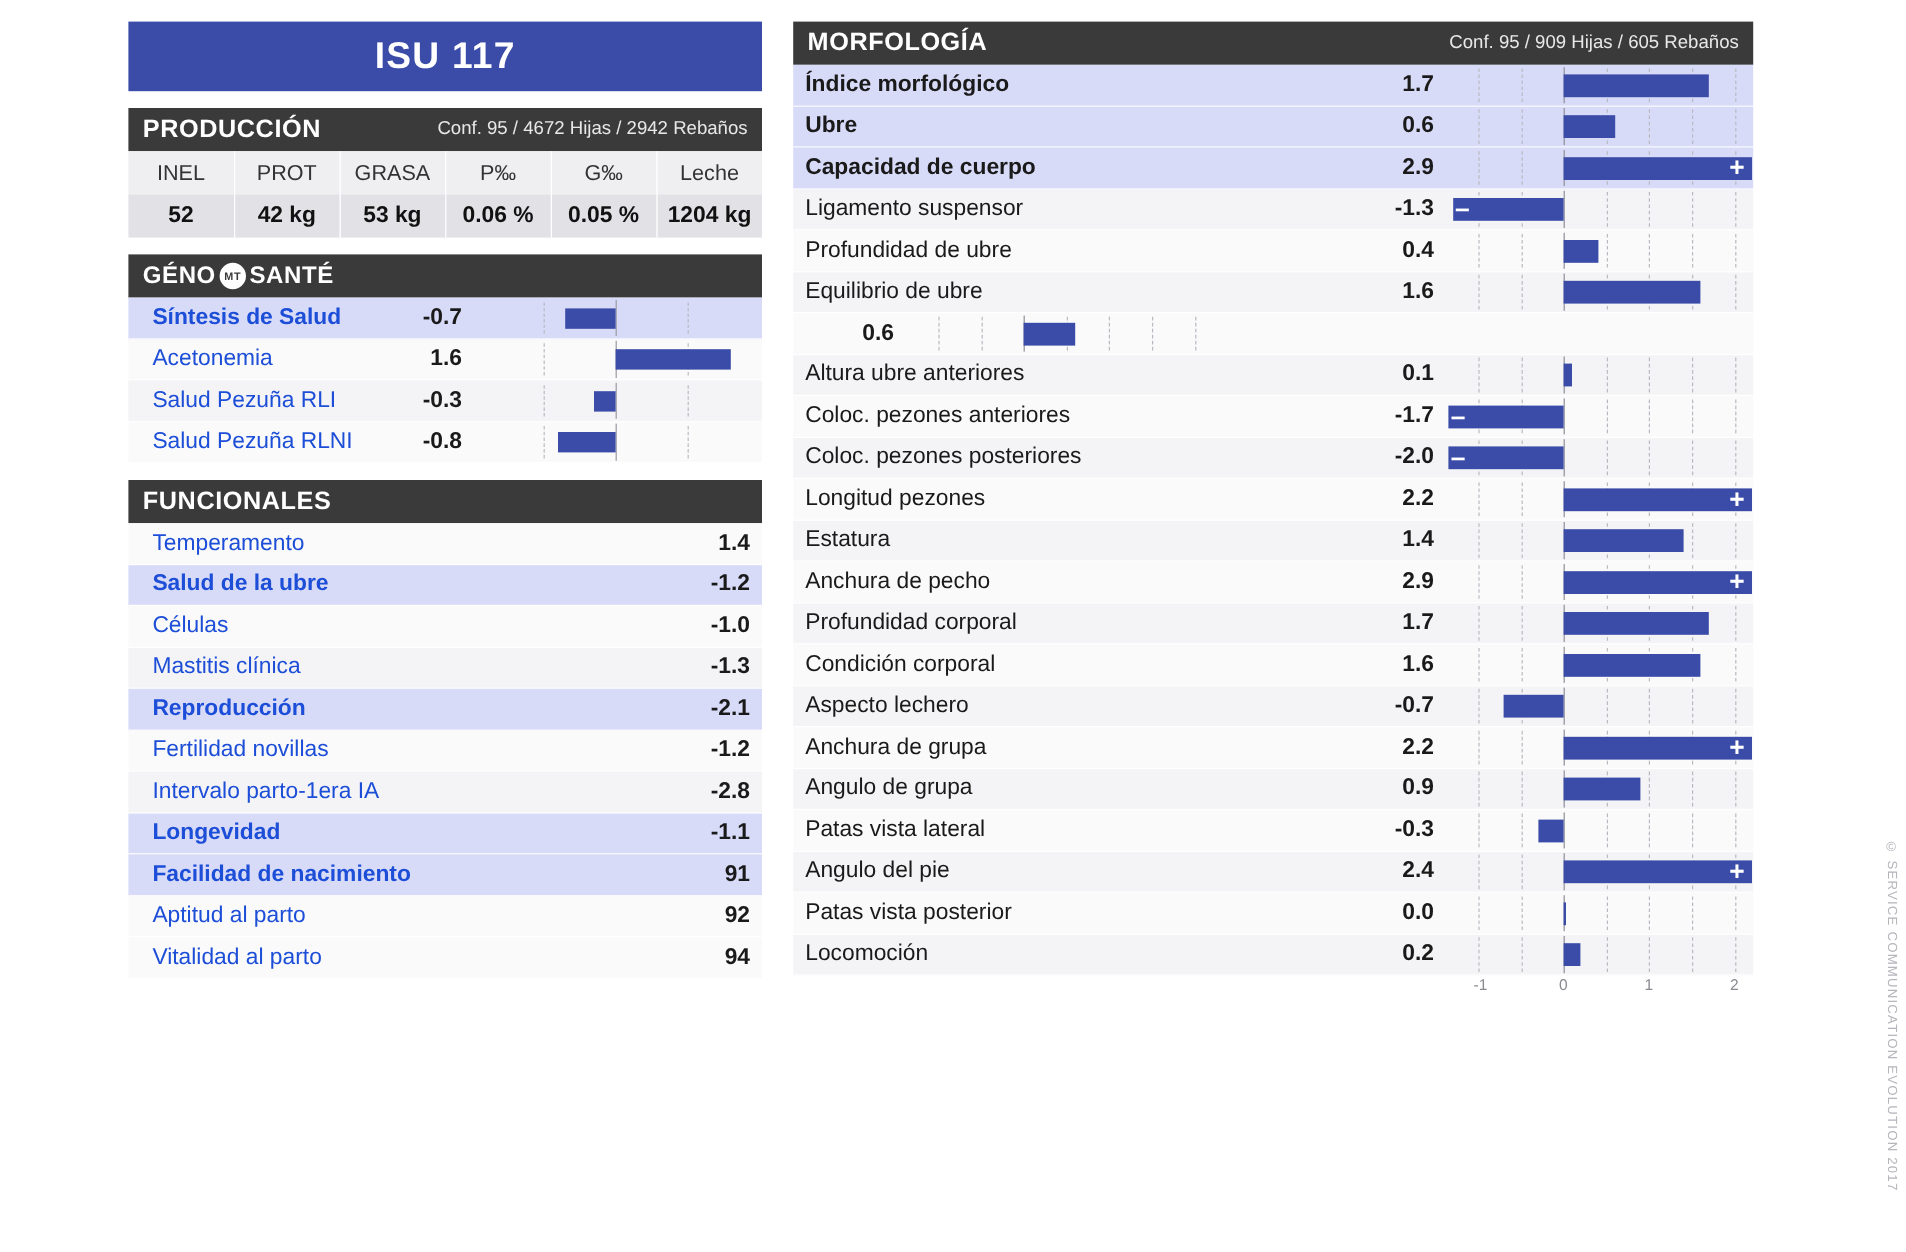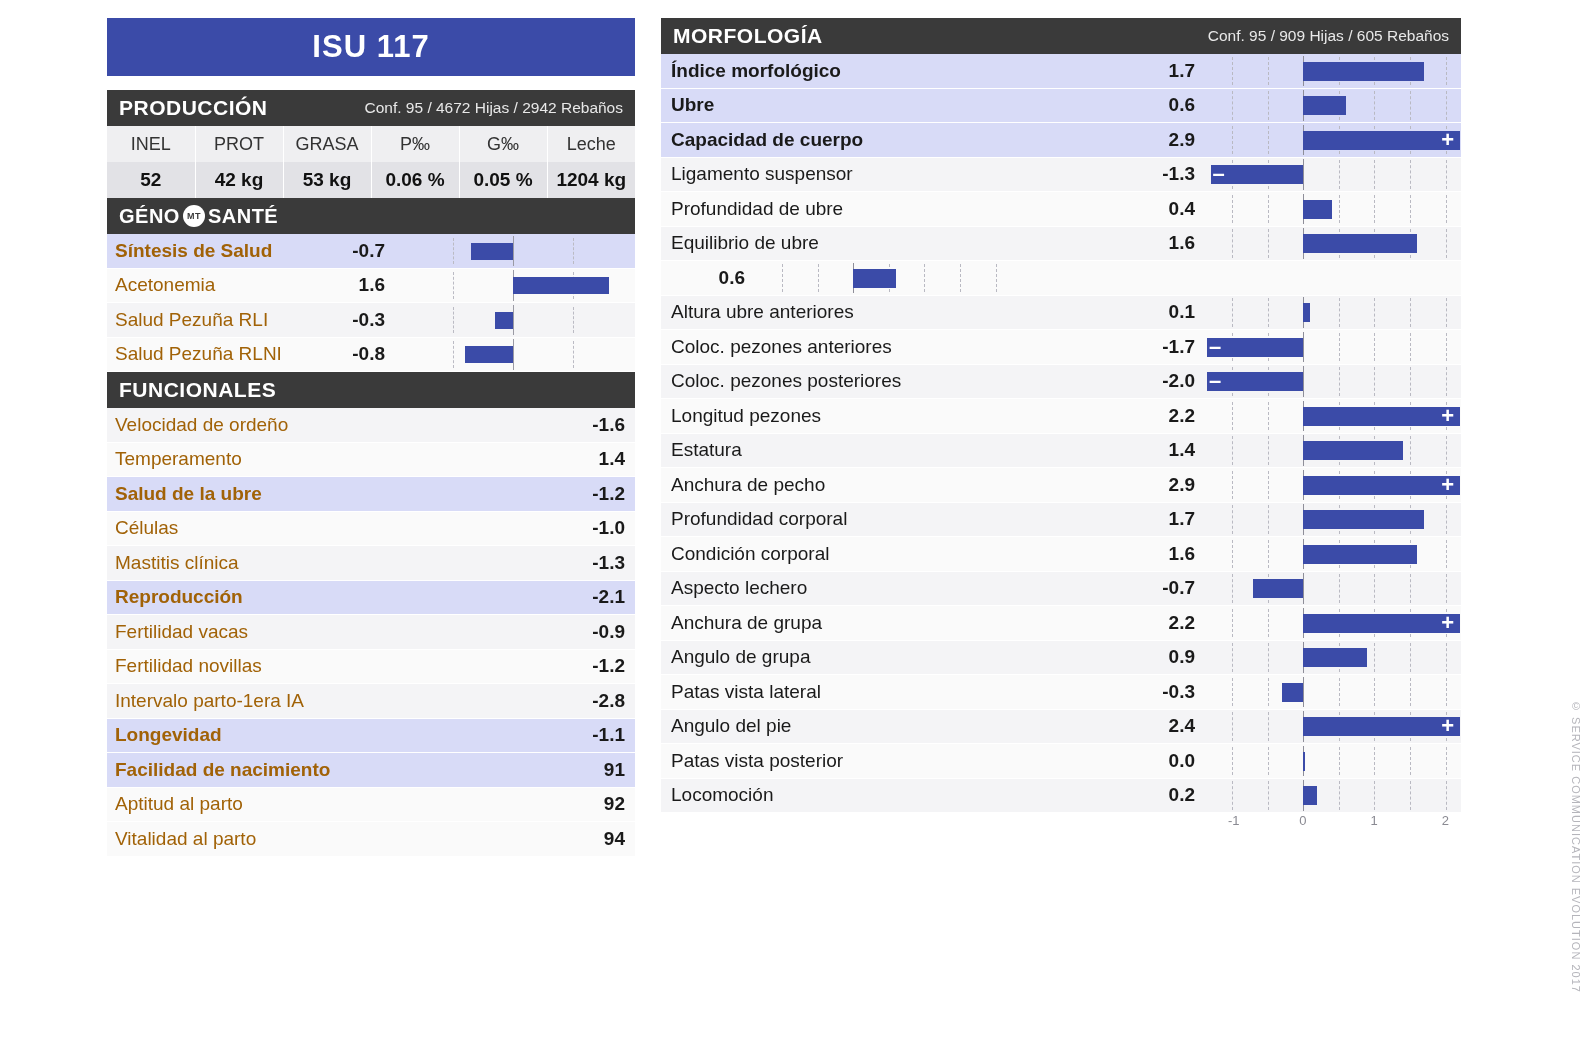--- a/index.html
+++ b/index.html
@@ -138,23 +138,23 @@
     align-items: center;
     height: 34.5px;
     background: #f4f4f6;
     border-bottom: 1px solid #ffffff;
     position: relative;
     box-sizing: border-box;
   }
   .row.alt { background: #fafafa; }
   .row.hl { background: #d8dbf7; }
   .row .label {
-    padding-left: 8px;
+    padding-left: 20px;
     font-size: 19px;
-    color: #a16207;
+    color: #1d4ed8;
     white-space: nowrap;
   }
   .row.hl .label { font-weight: bold; }
   .row .value {
     margin-left: auto;
     font-size: 19px;
     font-weight: bold;
     padding-right: 10px;
     white-space: nowrap;
   }
@@ -186,21 +186,21 @@
     background: #9a9aa4;
   }
   .health-chart .bar {
     position: absolute;
     top: 9px;
     height: 17px;
     background: #3b4ba8;
   }
 
   
-  .func-block { }
+  .func-block { margin-top: 14px; }
 
   
   .morph-rows { }
   .mrow {
     display: flex;
     align-items: center;
     height: 34.5px;
     background: #f4f4f6;
     border-bottom: 1px solid #ffffff;
     box-sizing: border-box;
@@ -379,47 +379,39 @@
             </div>
           </div>
         </div>
     </div>
 
     <div class="func-block">
       <div class="dark-header">
         <span class="title">FUNCIONALES</span>
       </div>
       <div class="rows" id="func-rows">
-          <div class="row">
-            <div class="label">Velocidad de ordeño</div>
-            <div class="value">-1.6</div>
-          </div>
           <div class="row alt">
             <div class="label">Temperamento</div>
             <div class="value">1.4</div>
           </div>
           <div class="row hl">
             <div class="label">Salud de la ubre</div>
             <div class="value">-1.2</div>
           </div>
           <div class="row alt">
             <div class="label">Células</div>
             <div class="value">-1.0</div>
           </div>
           <div class="row">
             <div class="label">Mastitis clínica</div>
             <div class="value">-1.3</div>
           </div>
           <div class="row hl">
             <div class="label">Reproducción</div>
             <div class="value">-2.1</div>
-          </div>
-          <div class="row">
-            <div class="label">Fertilidad vacas</div>
-            <div class="value">-0.9</div>
           </div>
           <div class="row alt">
             <div class="label">Fertilidad novillas</div>
             <div class="value">-1.2</div>
           </div>
           <div class="row">
             <div class="label">Intervalo parto-1era IA</div>
             <div class="value">-2.8</div>
           </div>
           <div class="row hl">

